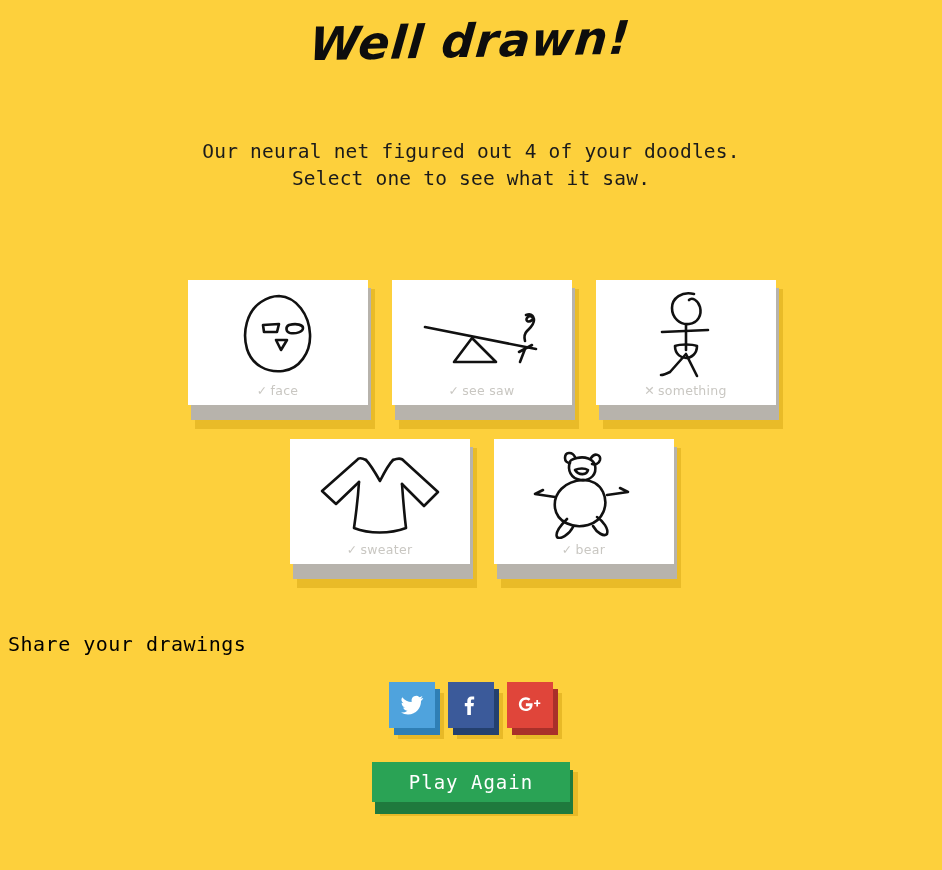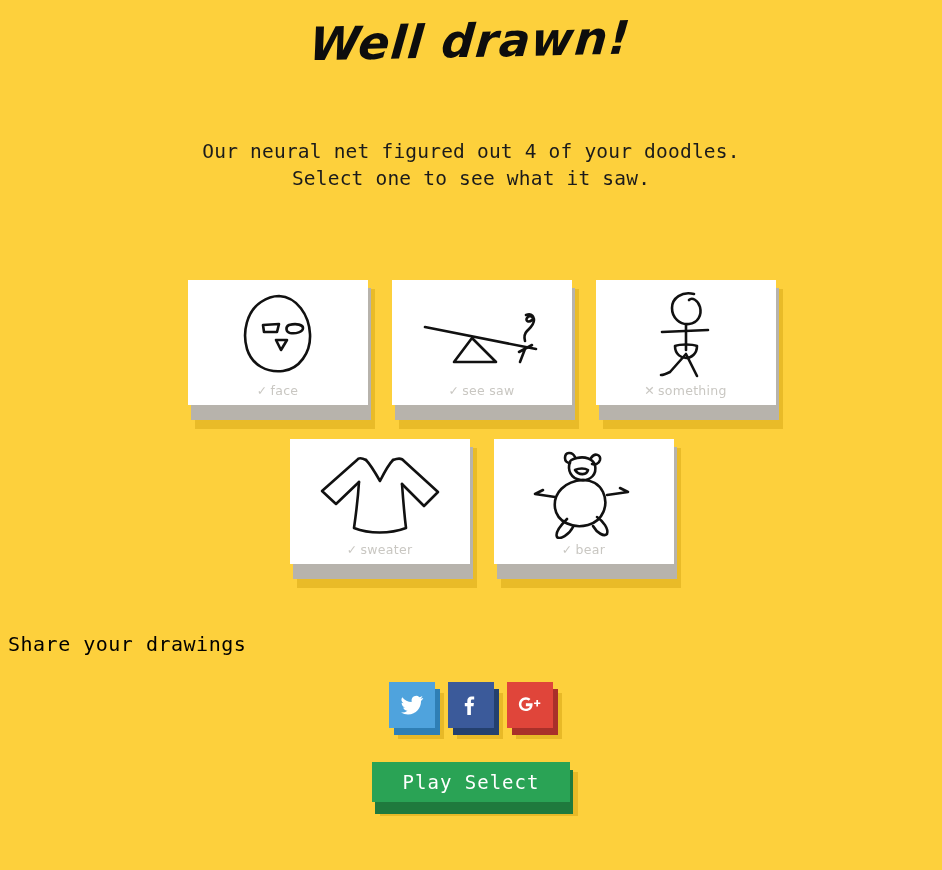--- a/index.html
+++ b/index.html
@@ -344,18 +344,18 @@
       </div>
     </div>
 
   </div>
 
   <div class="play-wrap">
     <div class="play-btn-holder">
       <div class="shadow"></div>
       <div class="base"></div>
       <div class="face">
-        <span>Play Select</span>
+        <span>Play Again</span>
       </div>
     </div>
   </div>
 
 </div>
 
 </body></html>

